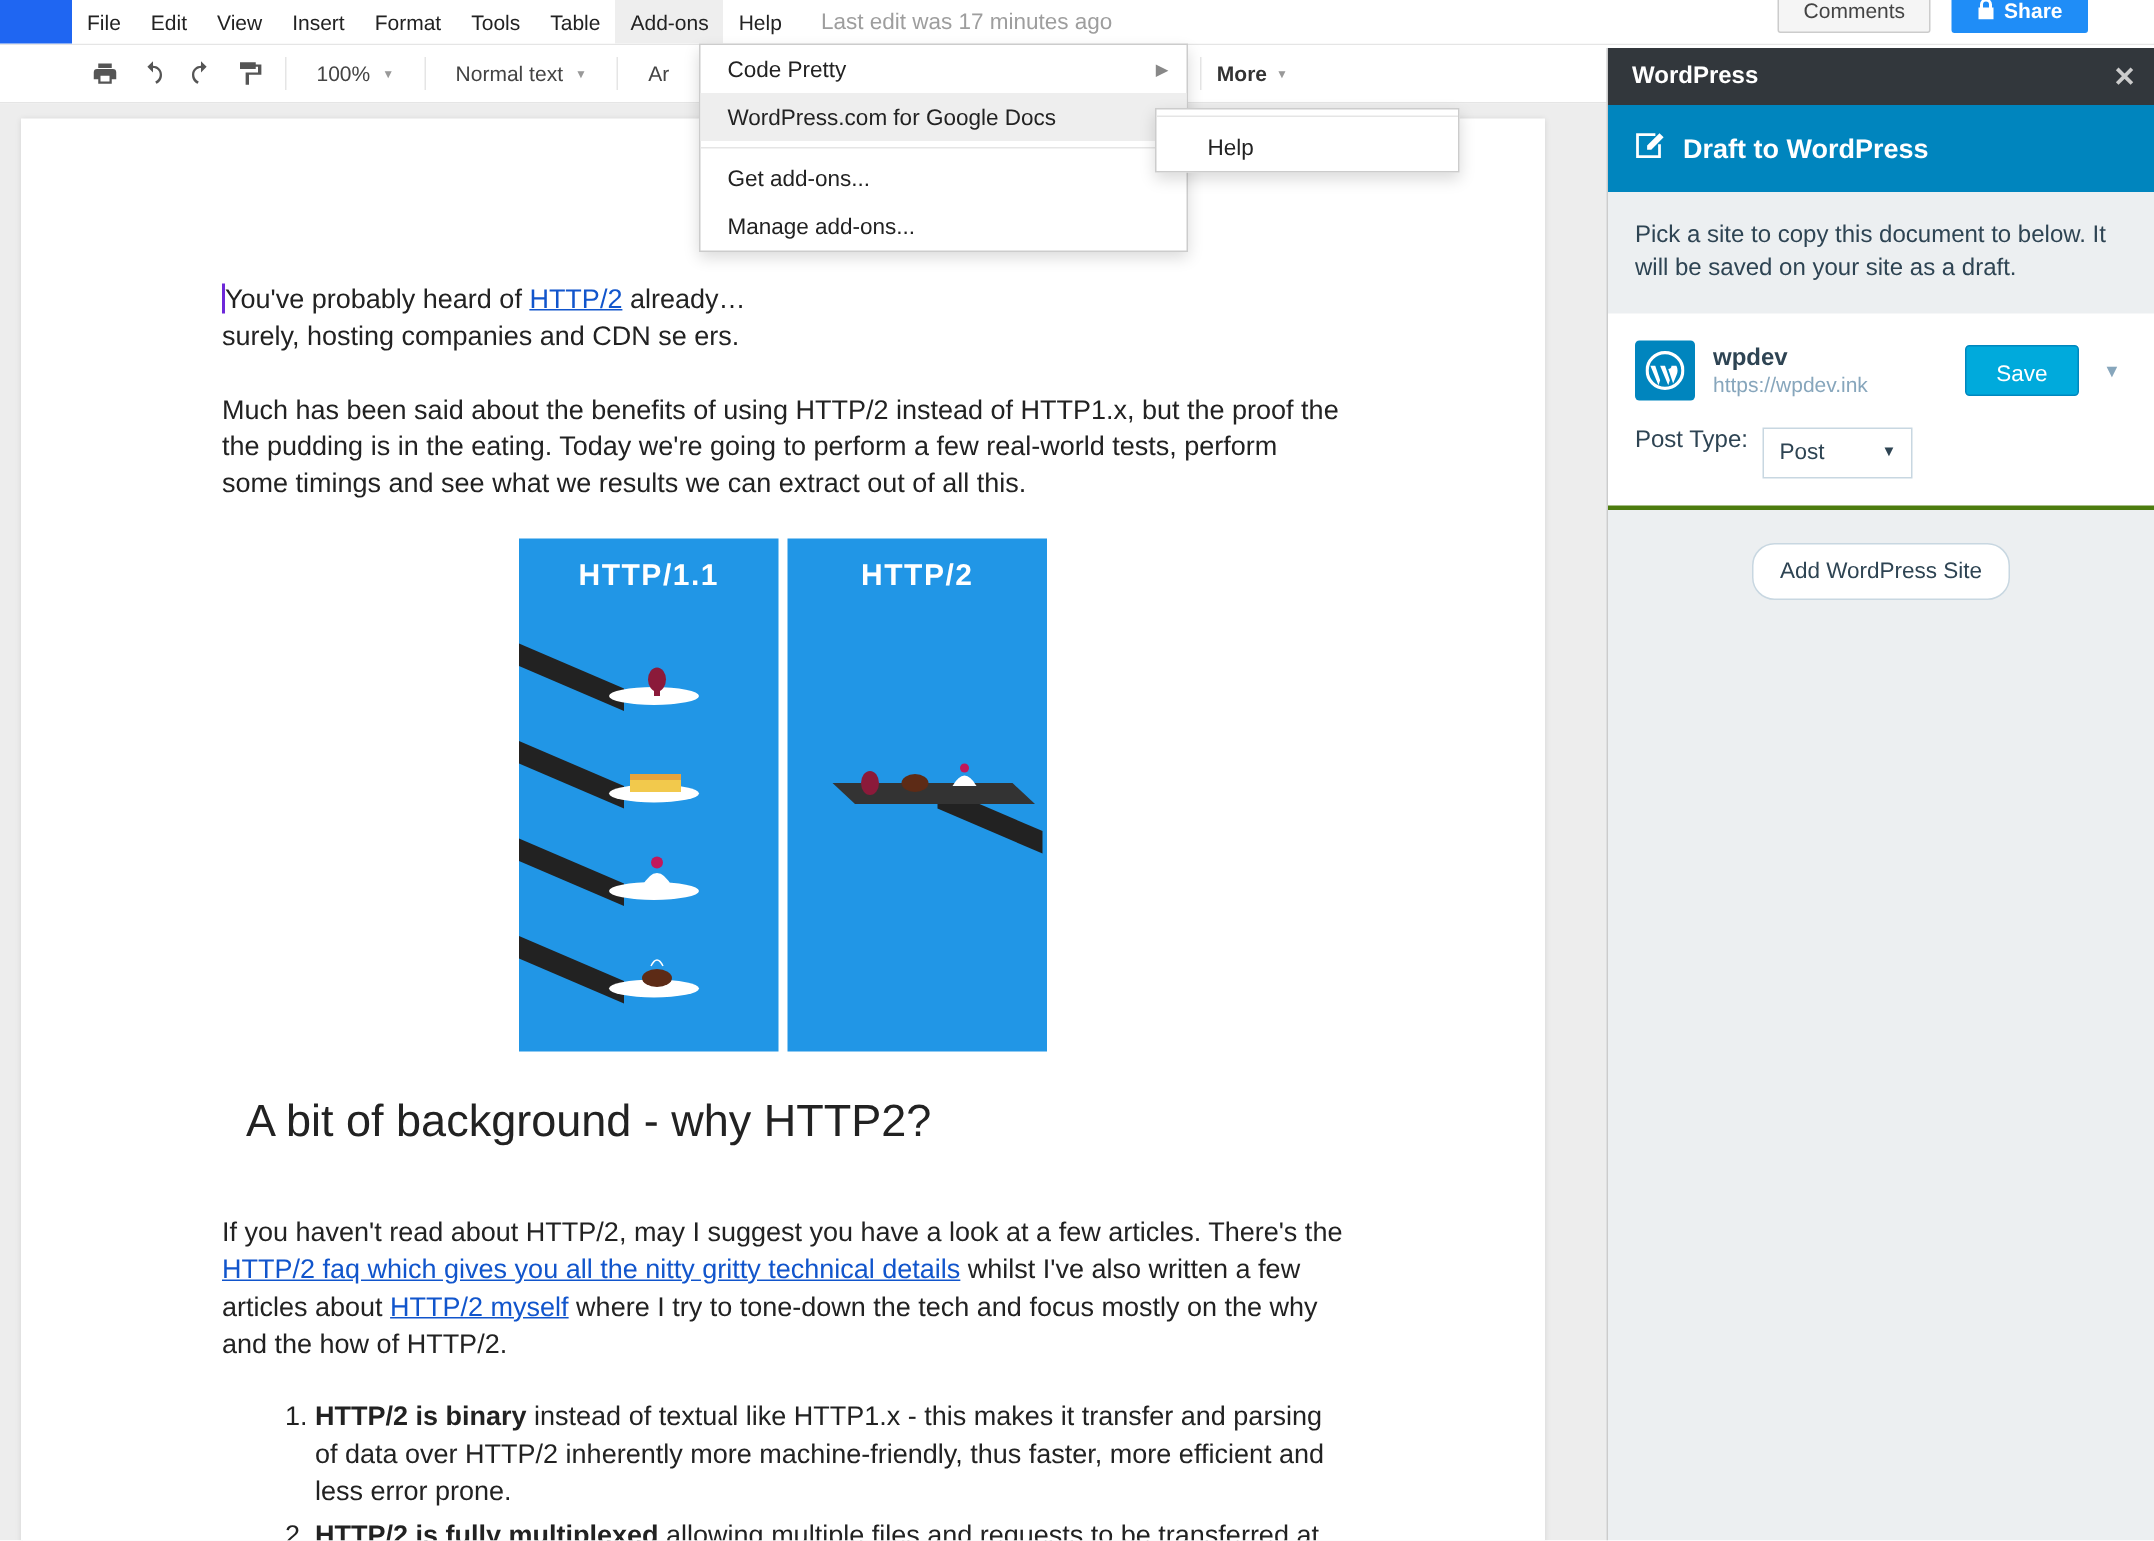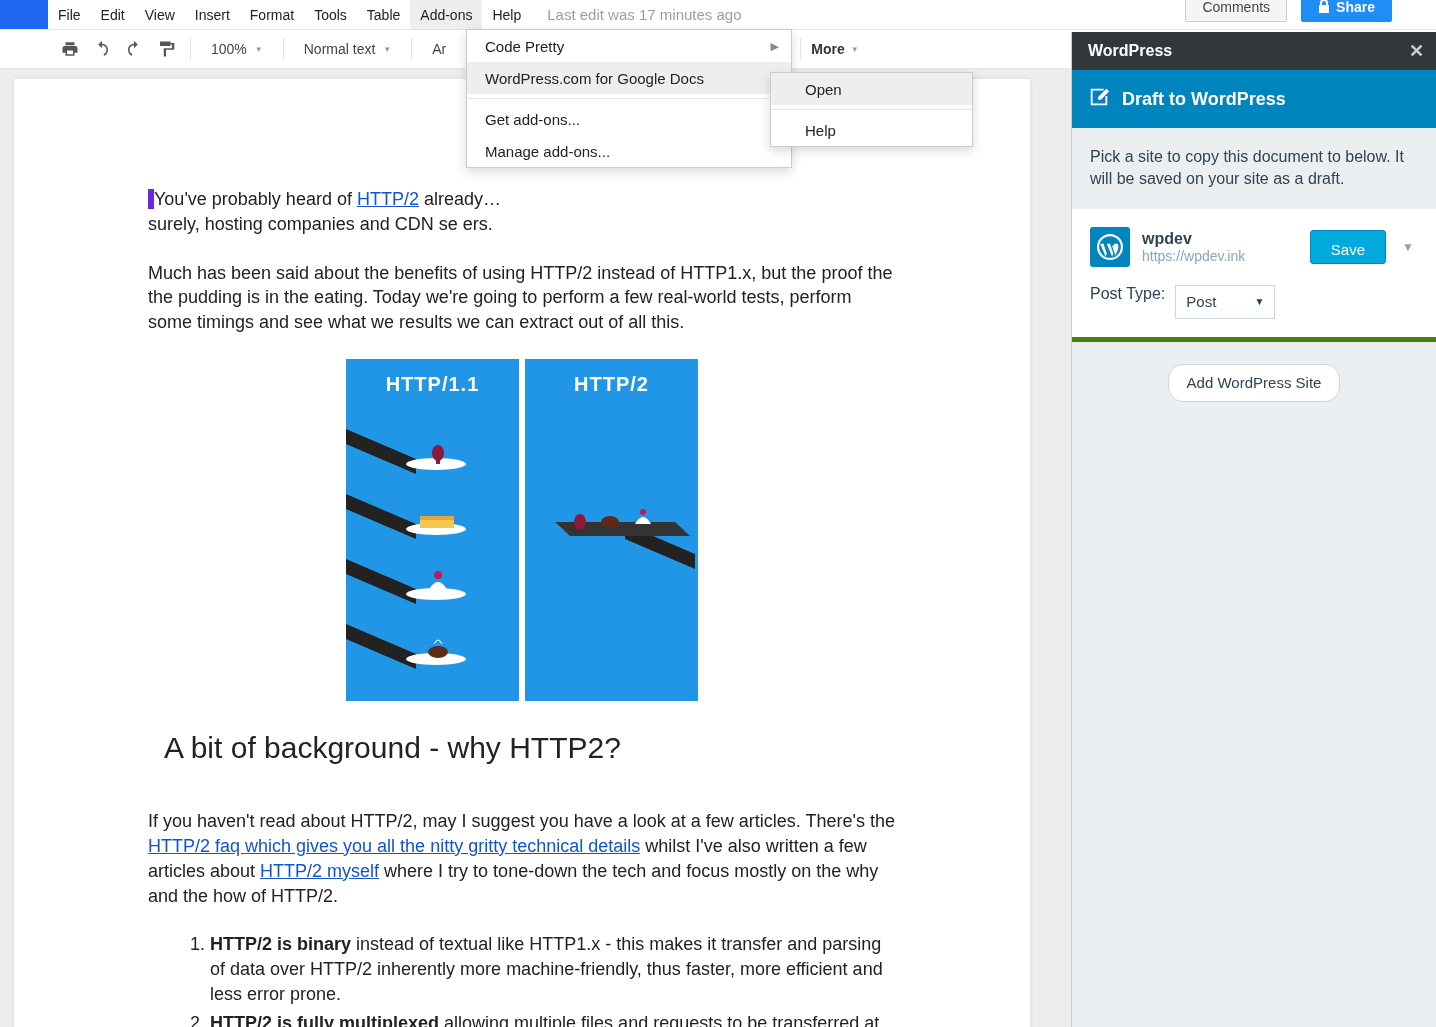--- a/index.html
+++ b/index.html
@@ -49,21 +49,21 @@
   .illus { width:352px; height:342px; margin:20px auto 30px auto; display:flex; gap:6px;}
   .illus-col { flex:1; background:#2196E6; position:relative;}
   .illus-title { position:absolute; top:14px; left:0; right:0; text-align:center; color:#fff; font-weight:bold; font-size:20px; letter-spacing:1px; font-family: Arial; font-stretch:condensed;}
   
   
   .sidebar { position:absolute; right:0; top:32px; width:365px; bottom:0; background:#ECEFF1; border-left:1px solid #ccc; display:flex; flex-direction:column;}
   .sb-header { height:38px; background:#32373C; color:#fff; display:flex; align-items:center; padding:0 16px; font-size:16px; font-weight:bold; position:relative;}
   .sb-close { position:absolute; right:12px; top:8px; color:#ccc; font-size:18px;}
   .sb-title { height:58px; background:#0085BE; color:#fff; display:flex; align-items:center; gap:12px; padding:16px 16px; font-size:18px; font-weight:bold;}
   .sb-desc { padding:18px 18px; font-size:16px; color:#2E4453; line-height:1.4; background:#ECEFF1;}
-  .sb-site { background:#fff; padding:18px; display:flex; flex-direction:column; gap:18px; border-bottom:5px solid #4d7c0f;}
+  .sb-site { background:#fff; padding:18px; display:flex; flex-direction:column; gap:18px; border-bottom:3px solid #4d7c0f;}
   .sb-site-row { display:flex; align-items:center; gap:12px;}
   .wp-logo { width:40px; height:40px; background:#0085BE; border-radius:3px; display:flex; align-items:center; justify-content:center;}
   .wp-logo svg { width:26px; height:26px;}
   .site-info { flex:1;}
   .site-name { font-size:16px; font-weight:bold; color:#2E4453;}
   .site-url { font-size:14px; color:#87A6BC;}
   .save-btn { background:#00AADC; border:1px solid #0087BE; color:#fff; border-radius:3px; height:34px; padding:10px 20px; font-size:15px;}
   .chev-dd { width:20px; color:#87A6BC; font-size:12px; text-align:center;}
   .post-type-row { display:flex; align-items:flex-start; gap:10px;}
   .pt-label { font-size:16px; color:#2E4453;}
@@ -164,29 +164,28 @@
   <div class="dd-row highlight">
     <span>WordPress.com for Google Docs</span>
     <span class="arrow-r">▶</span>
   </div>
   <div class="dd-sep"></div>
   <div class="dd-row">Get add-ons...</div>
   <div class="dd-row">Manage add-ons...</div>
 </div>
 
 <div class="dropdown addons-sub">
-  <div class="dd-row highlight">Open</div>
   <div class="dd-sep"></div>
   <div class="dd-row">Help</div>
 </div>
 
 <div class="canvas-wrap">
   <div class="page">
     <p class="doc-p" style="margin-bottom:0">
-      <span style="border-left:6px solid #6d28d9">You've probably heard of </span><a class="doc-link">HTTP/2</a><span> already…</span>
+      <span style="border-left:2px solid #6d28d9">You've probably heard of </span><a class="doc-link">HTTP/2</a><span> already…</span>
     </p>
     <p class="doc-p">surely, hosting companies and CDN se                                         ers.</p>
     <p class="doc-p">Much has been said about the benefits of using HTTP/2 instead of HTTP1.x, but the proof the the pudding is in the eating. Today we're going to perform a few real-world tests, perform some timings and see what we results we can extract out of all this.</p>
 
     <div class="illus">
       <div class="illus-col">
         <div class="illus-title">HTTP/1.1</div>
         <svg width="175" height="300" style="position:absolute;top:50px;left:0">
           <g transform="translate(0,20)">
               <polygon points="0,0 70,30 70,45 0,15" fill="#222"></polygon>

